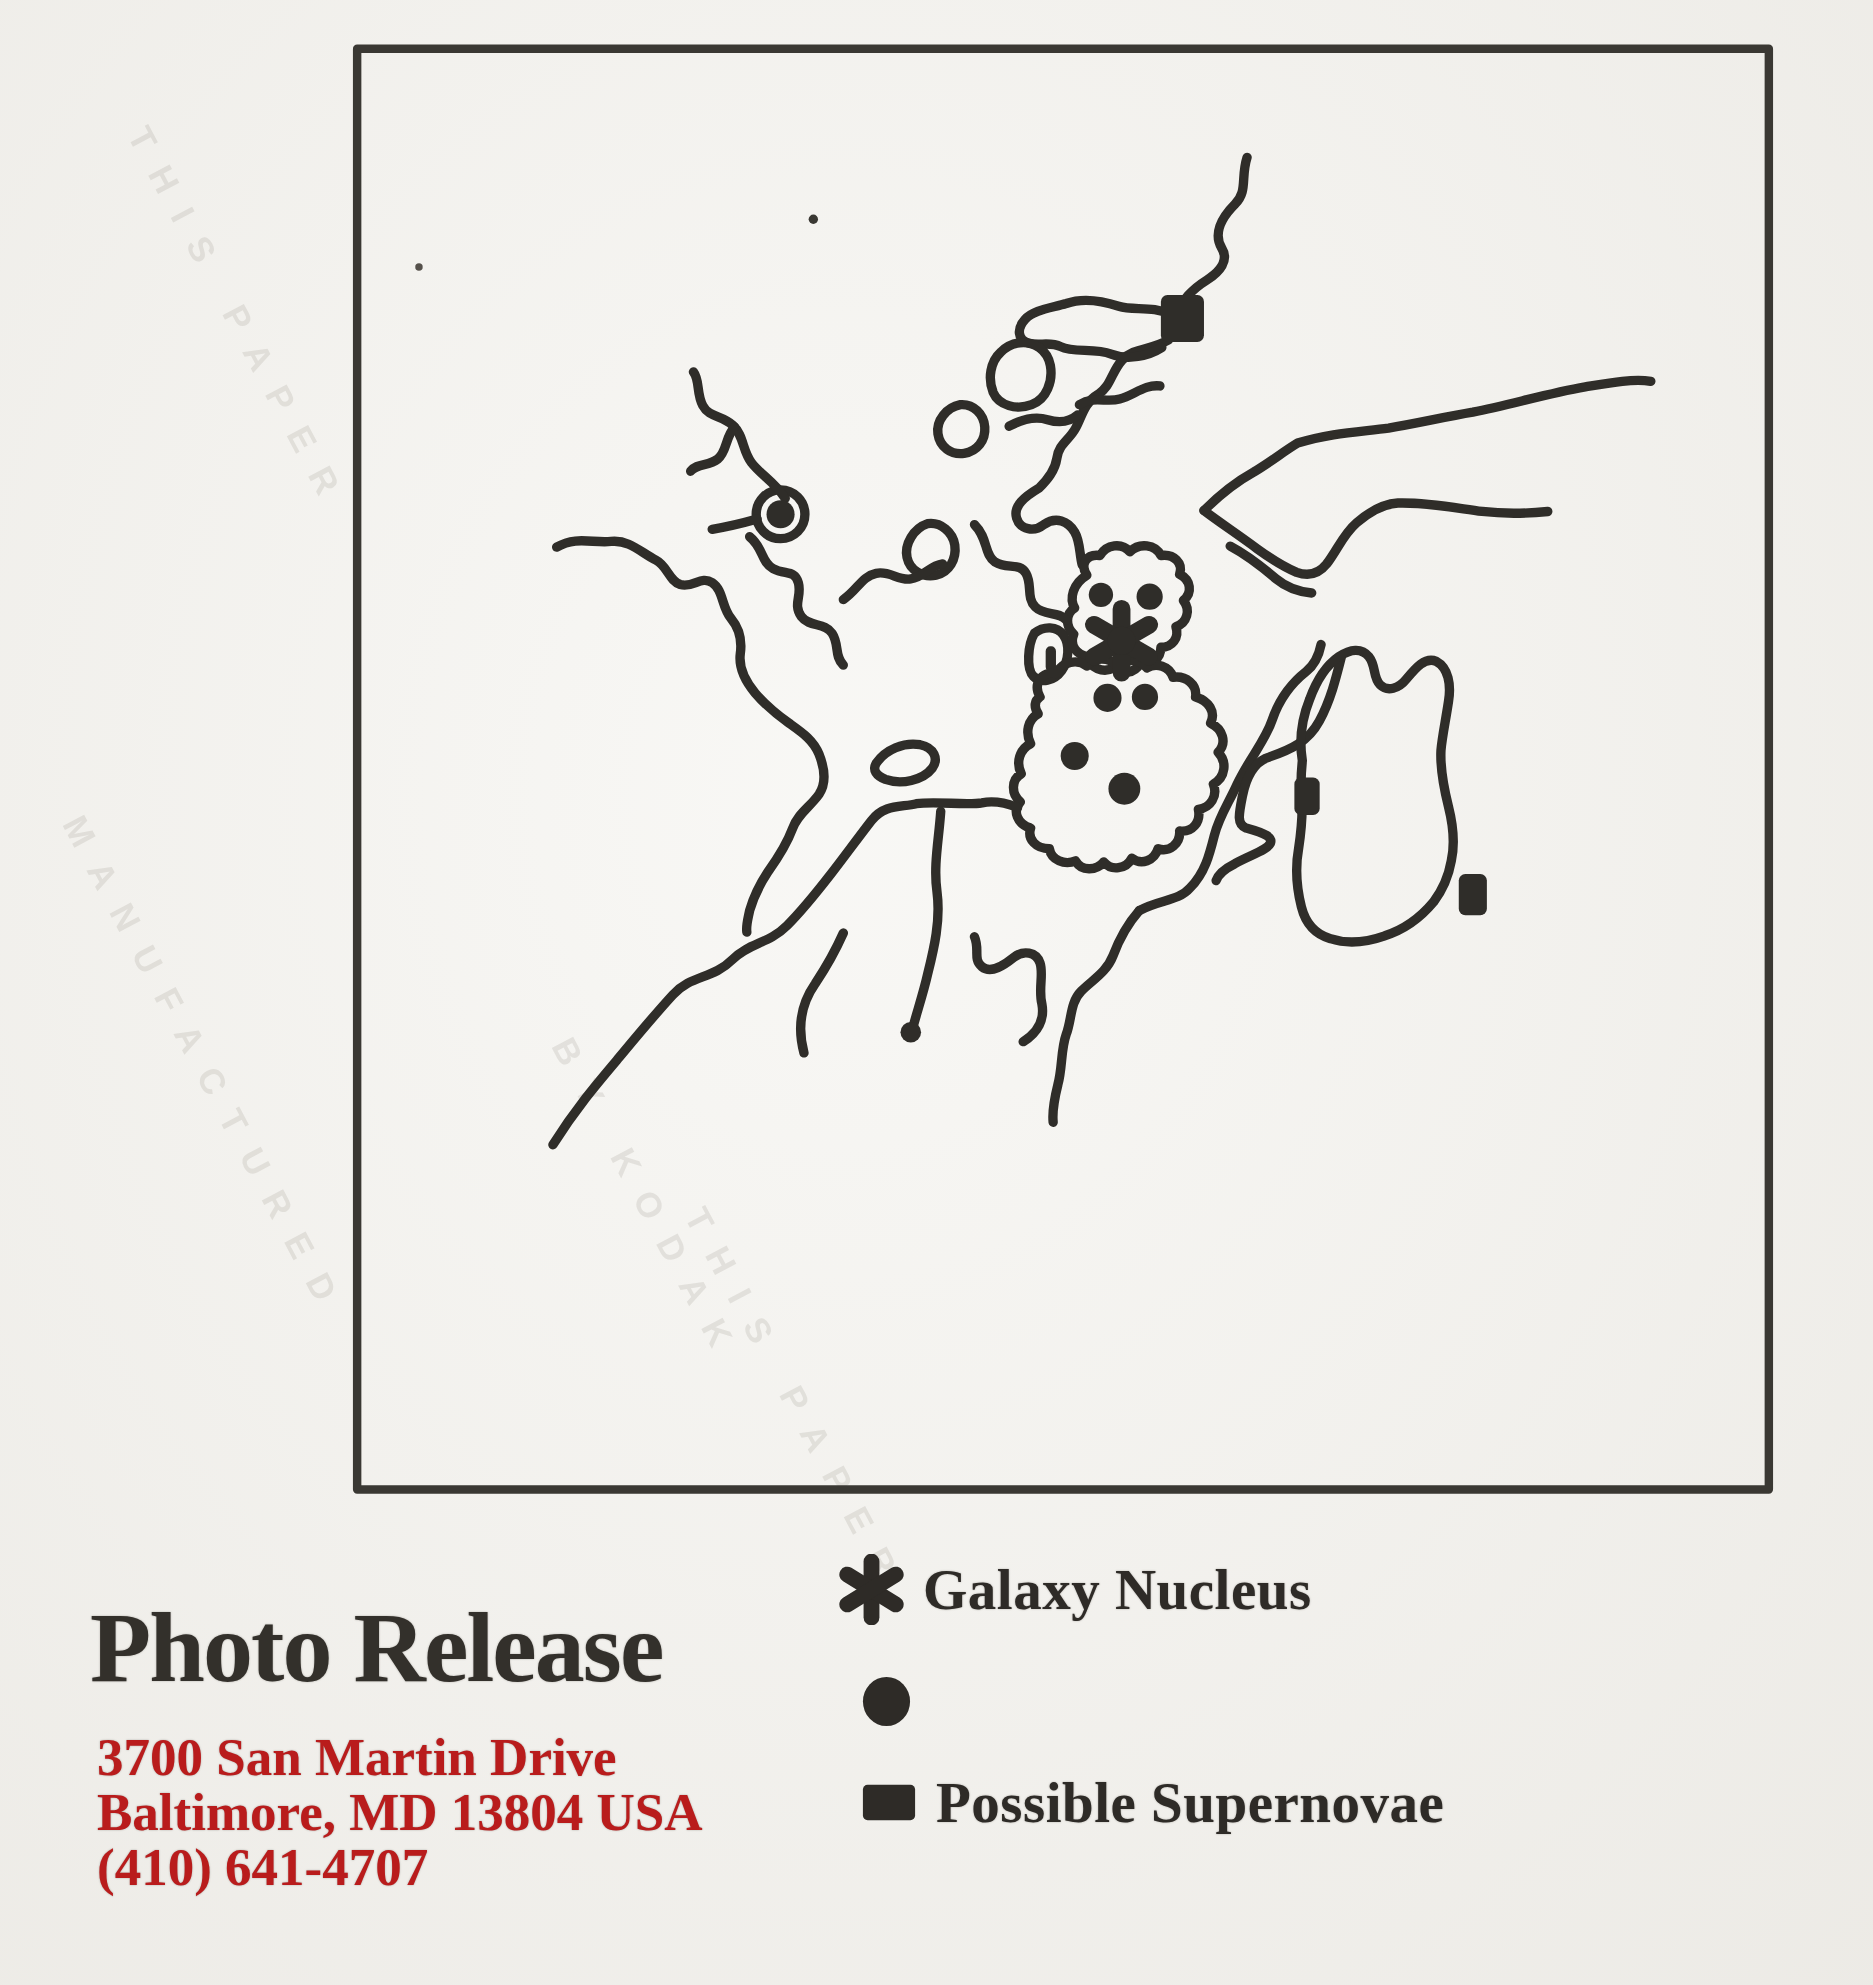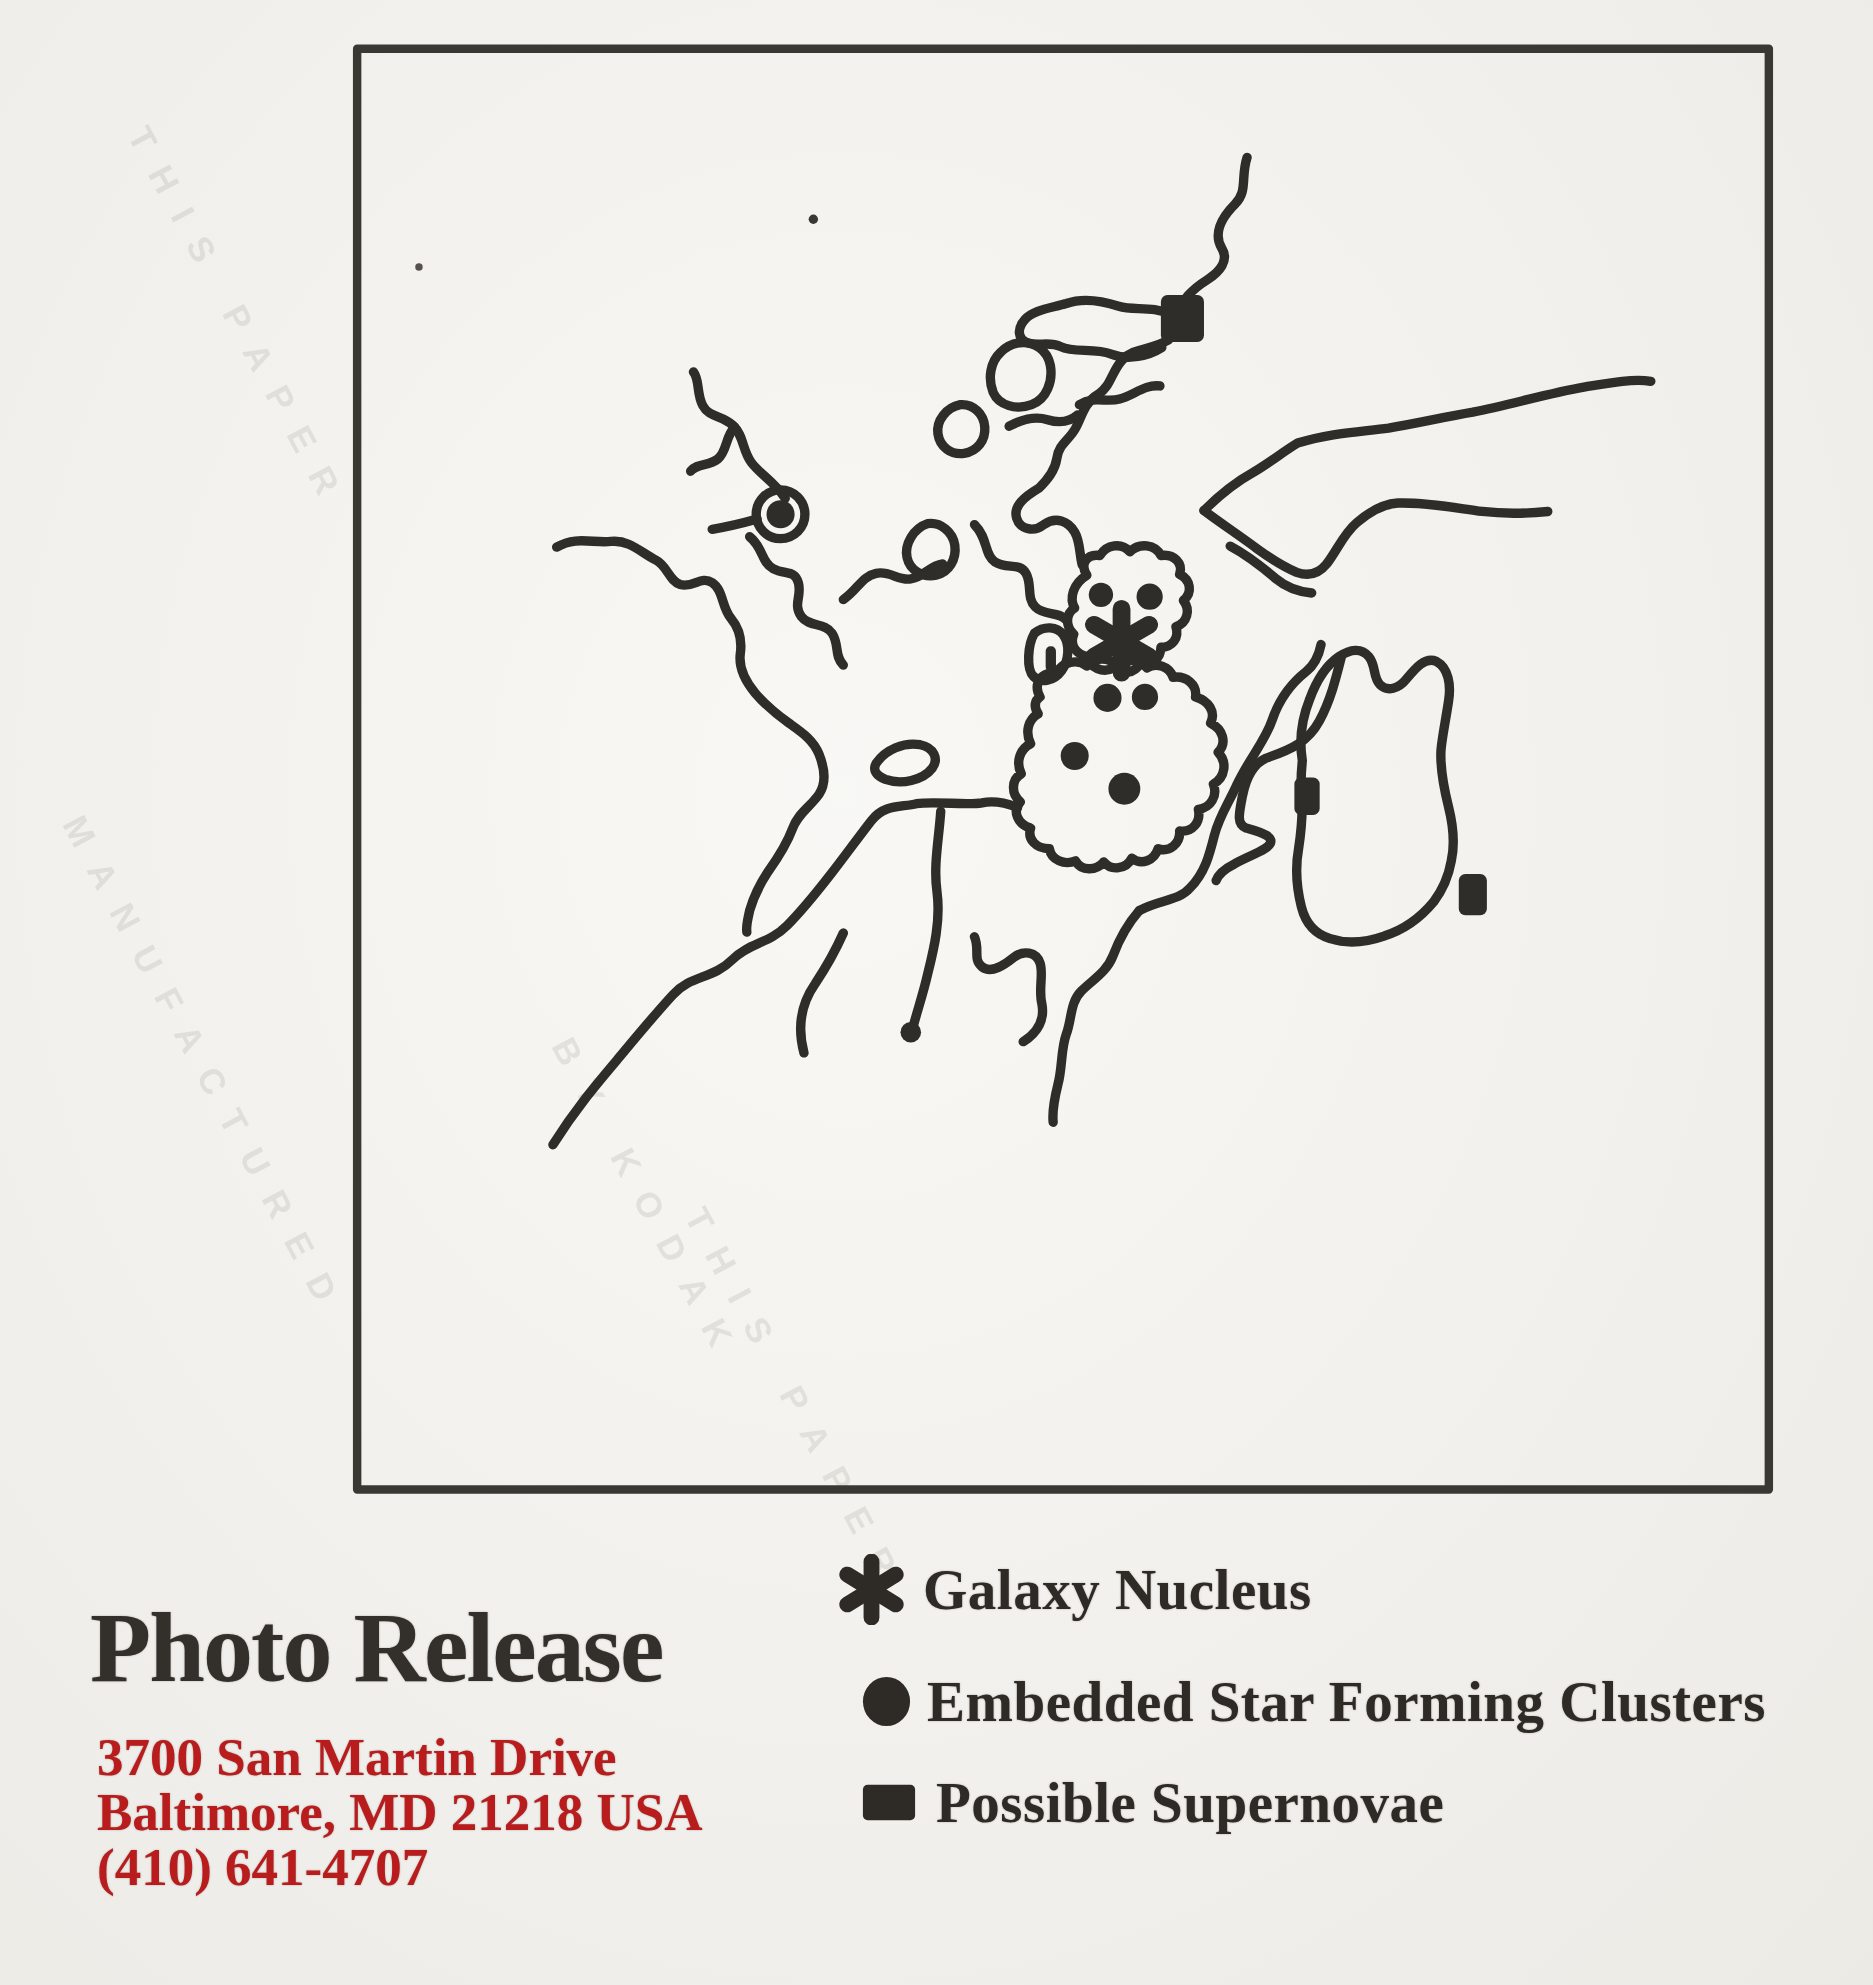--- a/index.html
+++ b/index.html
@@ -123,30 +123,29 @@
           <line x1="11" y1="22" x2="63" y2="54"></line>
           <line x1="63" y1="22" x2="11" y2="54"></line>
         </g>
       </svg>
       <span class="legend-label ink-text">Galaxy Nucleus</span>
     </div>
     <div class="legend-row row-clusters">
       <svg class="sym" width="49" height="51" viewBox="0 0 52 54">
         <ellipse cx="26" cy="27" rx="25" ry="26" fill="#2e2b27"></ellipse>
       </svg>
-      <span class="legend-label ink-text">Embedded Star Forming Clusters</span>
     </div>
     <div class="legend-row row-supernovae">
       <svg class="sym" width="56" height="41" viewBox="0 0 60 44">
         <rect x="2" y="3" width="56" height="38" rx="5" fill="#2e2b27"></rect>
       </svg>
       <span class="legend-label ink-text">Possible Supernovae</span>
     </div>
   </div>
 
   <div class="brand-title ink-text">Photo Release</div>
   <div class="address">
     <div class="ink-text">3700 San Martin Drive</div>
-    <div class="ink-text">Baltimore, MD 21218  USA</div>
+    <div class="ink-text">Baltimore, MD 13804  USA</div>
     <div class="ink-text">(410) 641-4707</div>
   </div>
 </div>
 
 
 </body></html>

